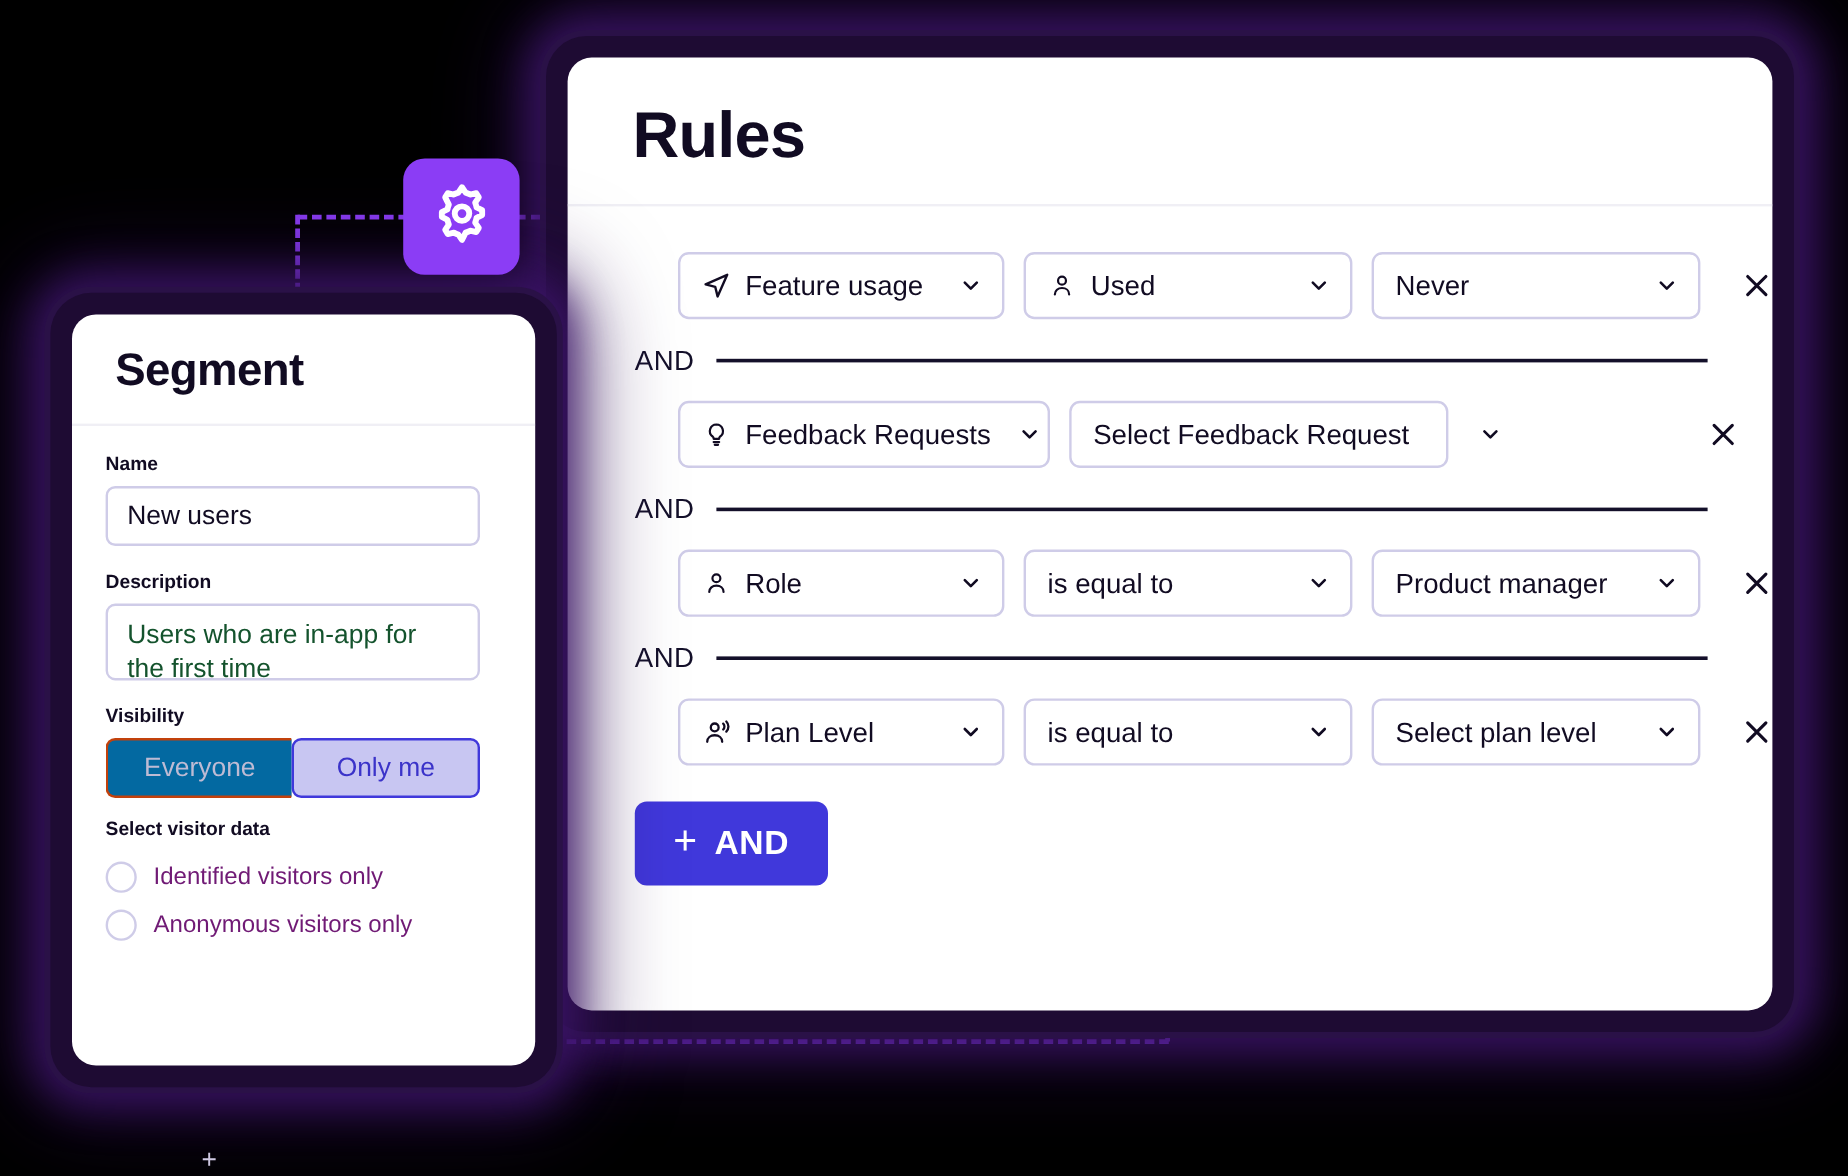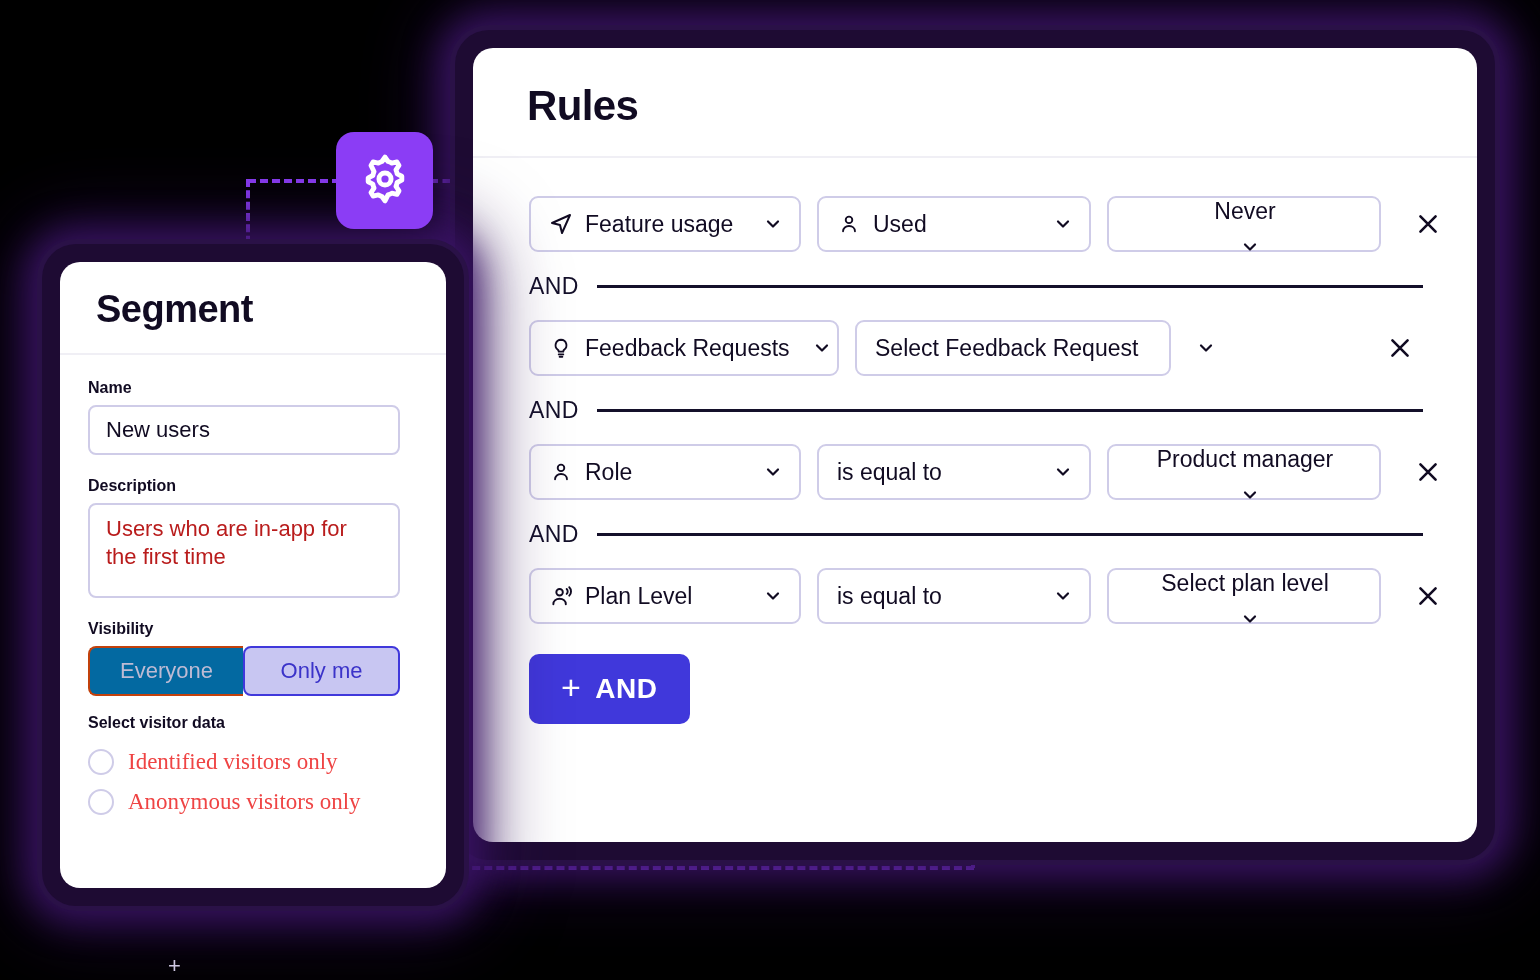--- a/index.html
+++ b/index.html
@@ -52,34 +52,35 @@
   }
 
   
   #rules-shell { left: 455px; top: 30px; width: 1040px; height: 830px; }
 
   .panel-head {
     padding: 34px 54px 26px 54px;
     border-bottom: 2px solid #F0EFF5;
   }
   .panel-title {
-    font-size: 42px;
+    font-size: 54px;
     font-weight: bold;
     color: #110B22;
     letter-spacing: -0.6px;
   }
 
   .rules-body { padding: 38px 0 0 0; }
 
   .rule-row {
     display: flex;
     align-items: center;
     gap: 16px;
     padding: 0 54px 0 56px;
     height: 56px;
+    margin-left: 36px;
   }
 
   .dd {
     display: flex;
     align-items: center;
     height: 56px;
     border: 2px solid #CFCCE8;
     border-radius: 9px;
     background: #FFFFFF;
     padding: 0 16px 0 18px;
@@ -93,21 +94,21 @@
     font-size: 23px;
     color: #110B22;
     white-space: nowrap;
     flex: 1;
   }
   .dd-label.placeholder { color: #110B22; }
   .caret { width: 20px; height: 20px; flex: none; margin-left: 10px; }
 
   .w-type  { width: 272px; }
   .w-op    { width: 274px; }
-  .w-val   { width: 274px; flex-direction: column; }
+  .w-val   { width: 274px; }
   .w-fr-type { width: 310px; }
   .w-fr-val  { width: 316px; gap: 48px; }
 
   .close-x {
     width: 34px; height: 34px;
     display: flex; align-items: center; justify-content: center;
     cursor: pointer;
     flex: none;
     margin-left: 14px;
   }
@@ -179,27 +180,27 @@
     padding: 0 16px;
     font-size: 22px;
     color: #110B22;
     font-family: "Liberation Sans", sans-serif;
     background: #FFFFFF;
     display: flex;
     align-items: center;
   }
   .text-area {
     width: 312px;
-    height: 95px;
+    height: 64px;
     border: 2px solid #CFCCE8;
     border-radius: 8px;
     padding: 10px 16px;
     font-size: 22px;
     line-height: 28px;
-    color: #b91c1c;
+    color: #14532d;
     font-family: "Liberation Sans", sans-serif;
     background: #FFFFFF;
   }
   .spacer-22 { height: 22px; }
   .spacer-18 { height: 18px; }
 
   .toggle-group {
     display: flex;
     width: 312px;
     height: 50px;
@@ -243,21 +244,21 @@
     background: #3B33C9;
   }
   .radio-dot.checked::after {
     content: "";
     position: absolute;
     left: 7px; top: 7px;
     width: 8px; height: 8px;
     border-radius: 50%;
     background: #FFFFFF;
   }
-  .radio-label { font-size: 23px; color: #ef4444; font-family: Liberation Serif, serif; }
+  .radio-label { font-size: 20px; color: #701a75; }
 
   
   #gear-badge {
     position: absolute;
     left: 336px; top: 132px;
     width: 97px; height: 97px;
     border-radius: 18px;
     background: #8B3DF5;
     display: flex;
     align-items: center;

